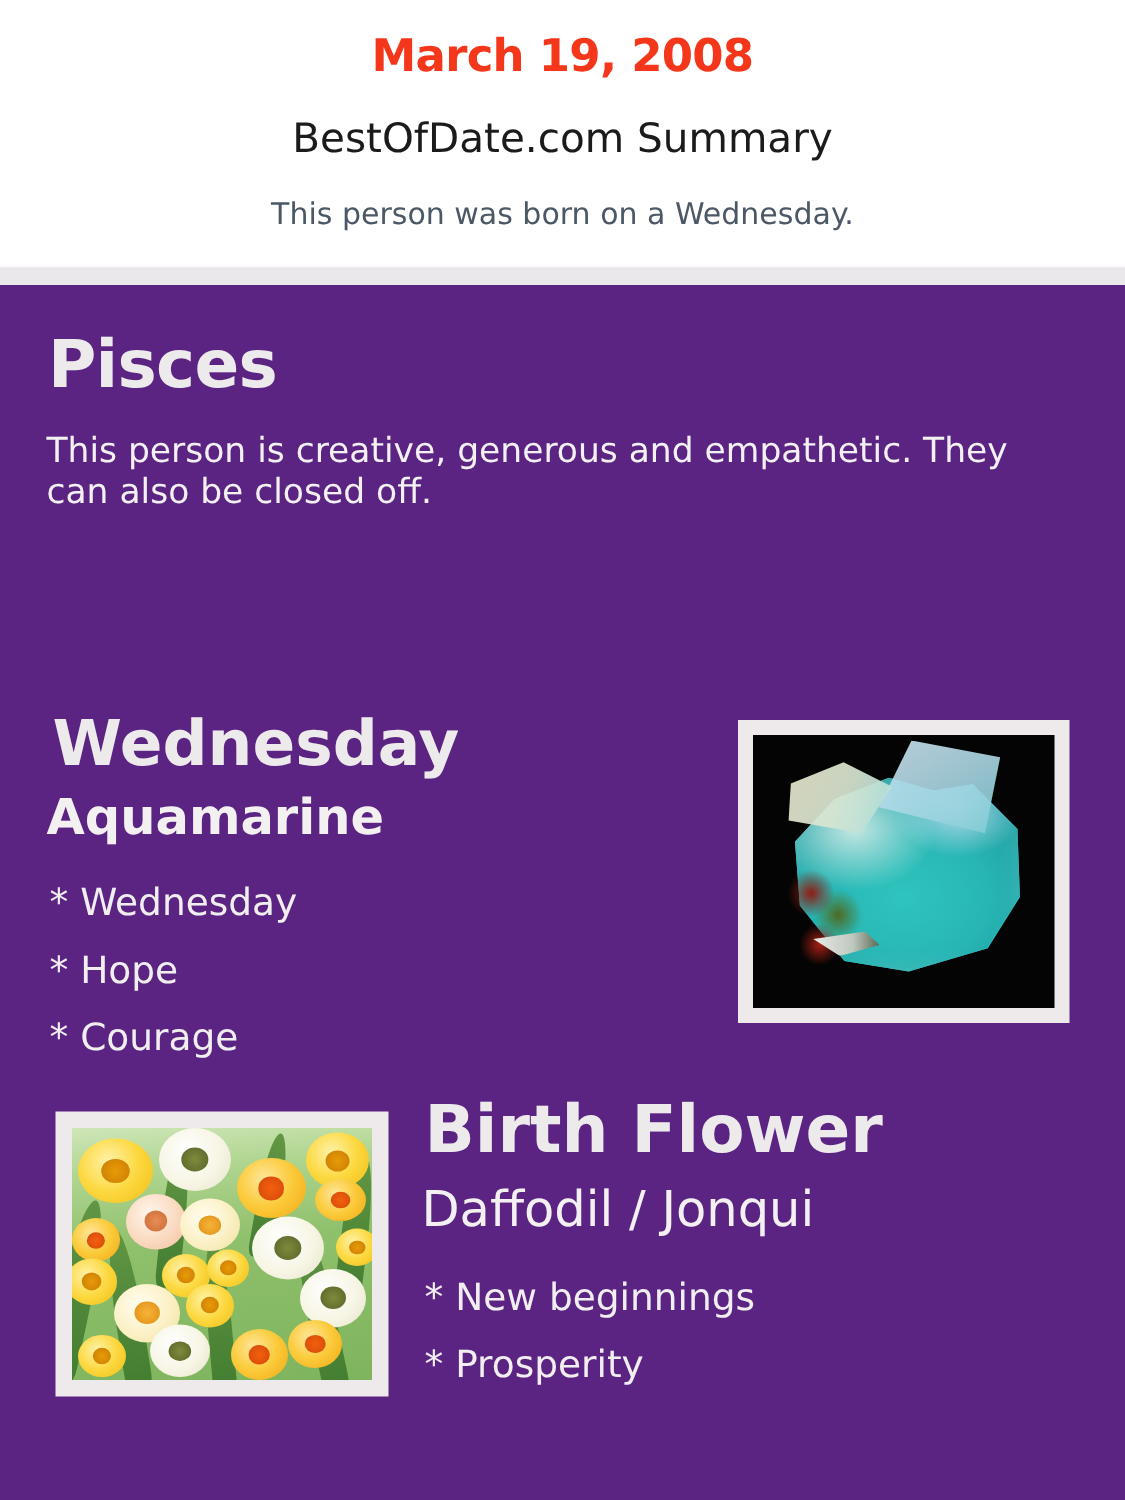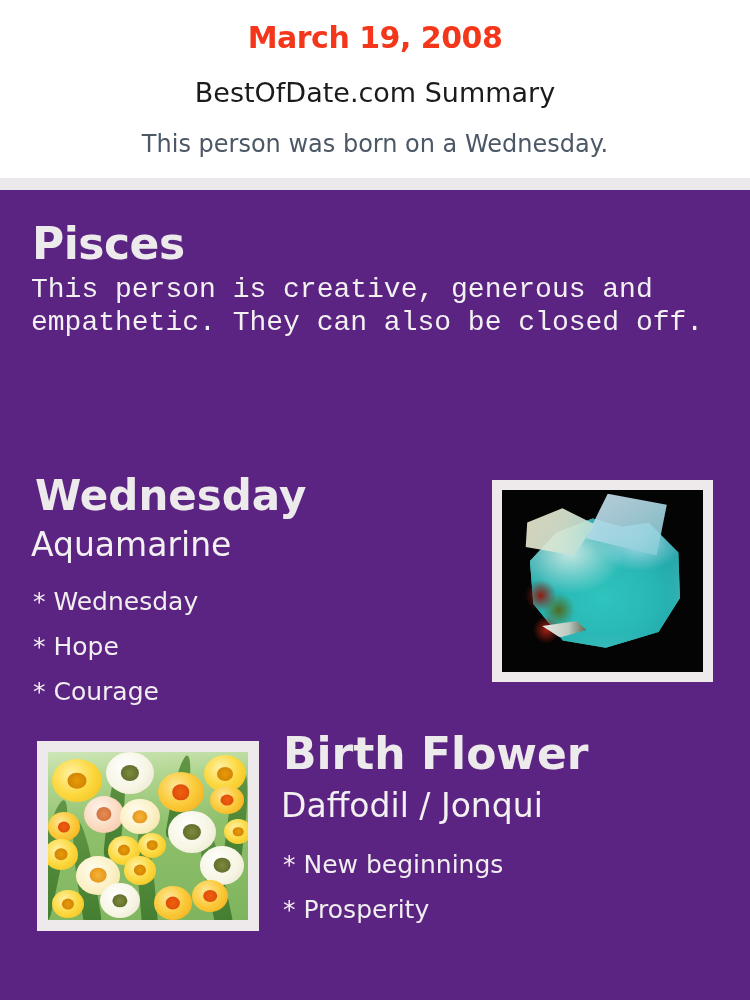--- a/index.html
+++ b/index.html
@@ -43,21 +43,21 @@
     margin: 16px;
     padding-top: 8px;
     font-size: 27px;
     font-weight: 400;
     line-height: 1.1;
     color: #1B1B1B;
   }
   .header-dayline {
     margin: 0;
     padding-top: 8px;
-    font-size: 24px;
+    font-size: 20px;
     font-weight: 400;
     line-height: 1.1;
     color: #4C5866;
   }
   .header-divider {
     position: absolute;
     left: 0; top: 178px;
     width: 750px;
     height: 12px;
     background: #EAE8EB;
@@ -77,46 +77,45 @@
     left: 32px; top: 32px;
     margin: 0;
     font-size: 44px;
     font-weight: 700;
     line-height: 1;
     color: #EDEAEC;
     letter-spacing: -0.5px;
   }
   .sign-desc {
     position: absolute;
-    left: 31px; top: 83px;
+    left: 31px; top: 98px;
     width: 680px;
     margin: 0;
-    font-size: 28px;
+    font-size: 23px;
     font-weight: 400;
     line-height: 1.19;
     color: #F3F0F2;
-    font-family: Liberation Mono, monospace;
   }
 
   
   .stone-heading {
     position: absolute;
     left: 35px; top: 285px;
     margin: 0;
     font-size: 42px;
     font-weight: 700;
     line-height: 1;
     color: #EDEAEC;
   }
   .stone-name {
     position: absolute;
     left: 31px; top: 338px;
     margin: 0;
     font-size: 33px;
-    font-weight: 400;
+    font-weight: 700;
     line-height: 1;
     color: #F3F0F2;
   }
   .stone-traits {
     position: absolute;
     left: 33px; top: 390px;
     margin: 0;
     padding: 0;
     list-style: none;
   }

